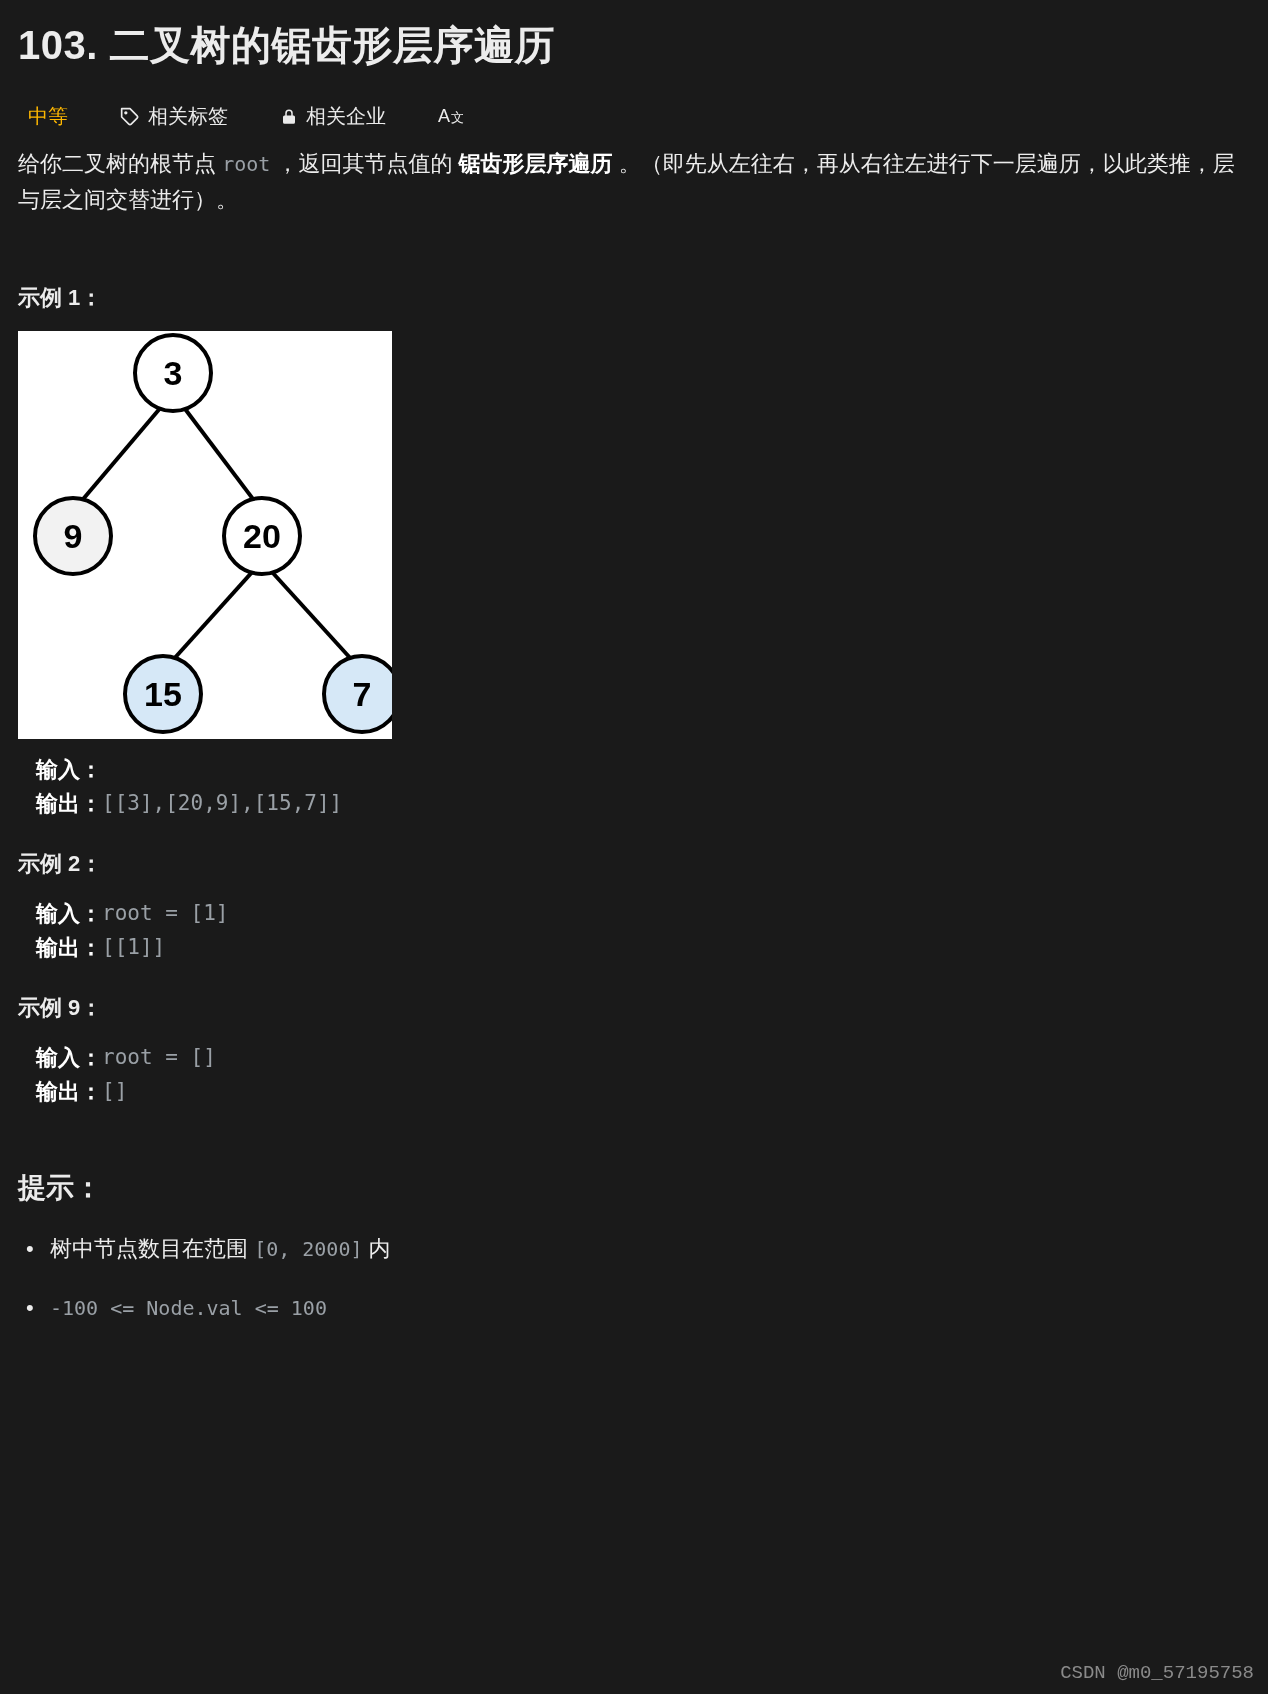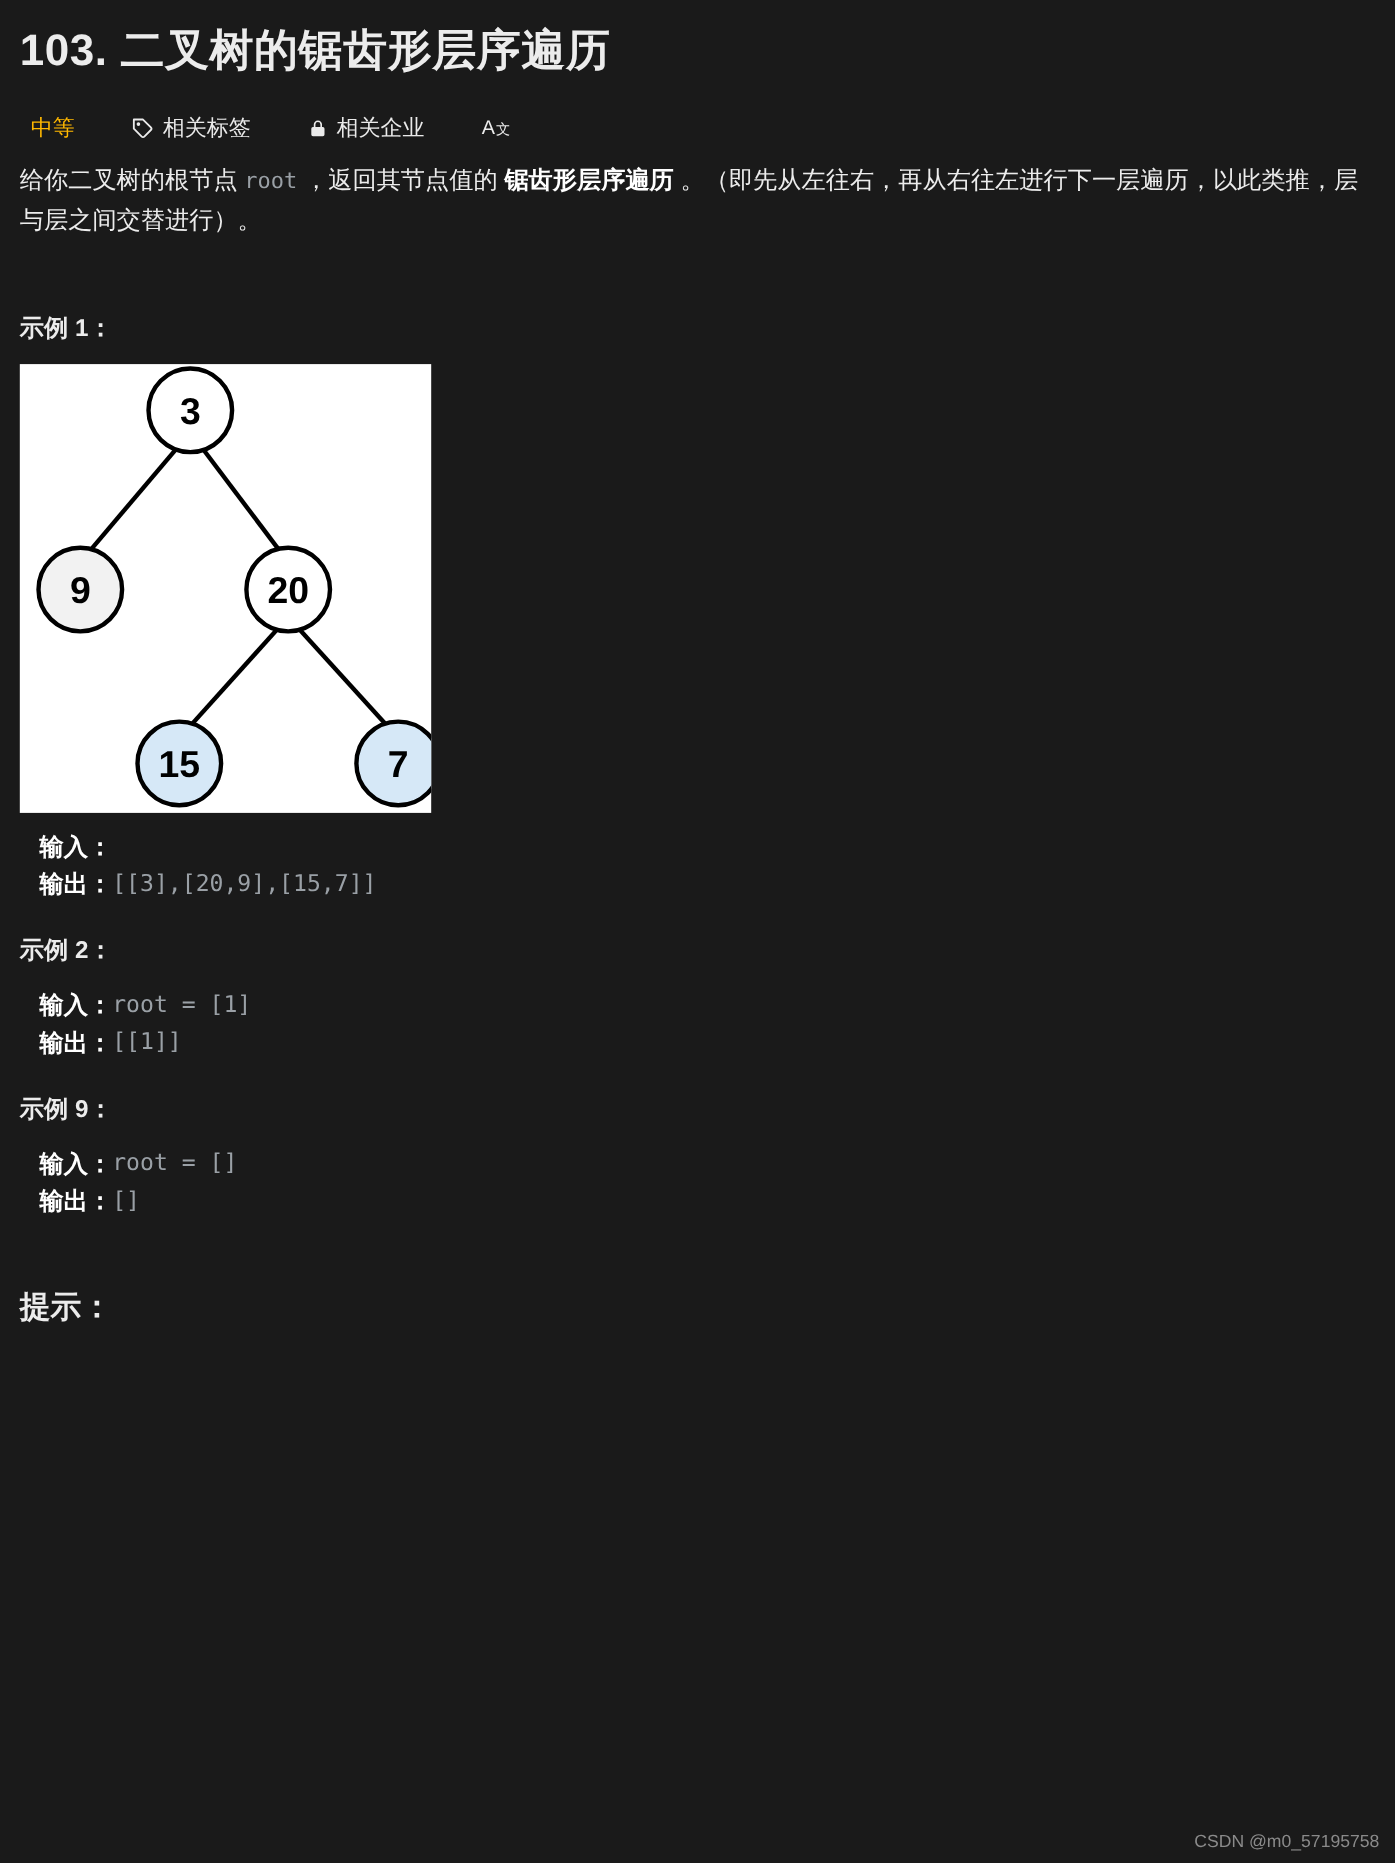--- a/index.html
+++ b/index.html
@@ -106,23 +106,23 @@
     position: absolute;
     left: 2px;
     top: 0;
     color: #ececec;
     font-size: 22px;
   }
   .watermark {
     position: absolute;
     right: 14px;
     bottom: 10px;
-    font-size: 16px;
+    font-size: 19px;
     color: #8a8a8a;
-    font-family: Liberation Sans, sans-serif;
+    font-family: Liberation Mono, monospace;
   }
 </style>
 </head>
 <body>
 
 <h1>103. 二叉树的锯齿形层序遍历</h1>
 
 <div class="meta-row">
   <span class="difficulty">中等</span>
   <span class="meta-item">
@@ -193,15 +193,17 @@
       <span class="io-value">root = []</span>
     </div>
   <div class="io-line">
       <span class="io-label">输出：</span>
       <span class="io-value">[]</span>
     </div>
 </div>
 
 <div class="hints-heading">提示：</div>
 <ul class="hints">
+  <li><span>树中节点数目在范围 </span><code class="inline">[0, 2000]</code><span> 内</span></li>
+  <li><span></span><code class="inline">-100 &lt;= Node.val &lt;= 100</code><span></span></li>
 </ul>
 
 <div class="watermark">CSDN @m0_57195758</div>
 
 </body></html>

